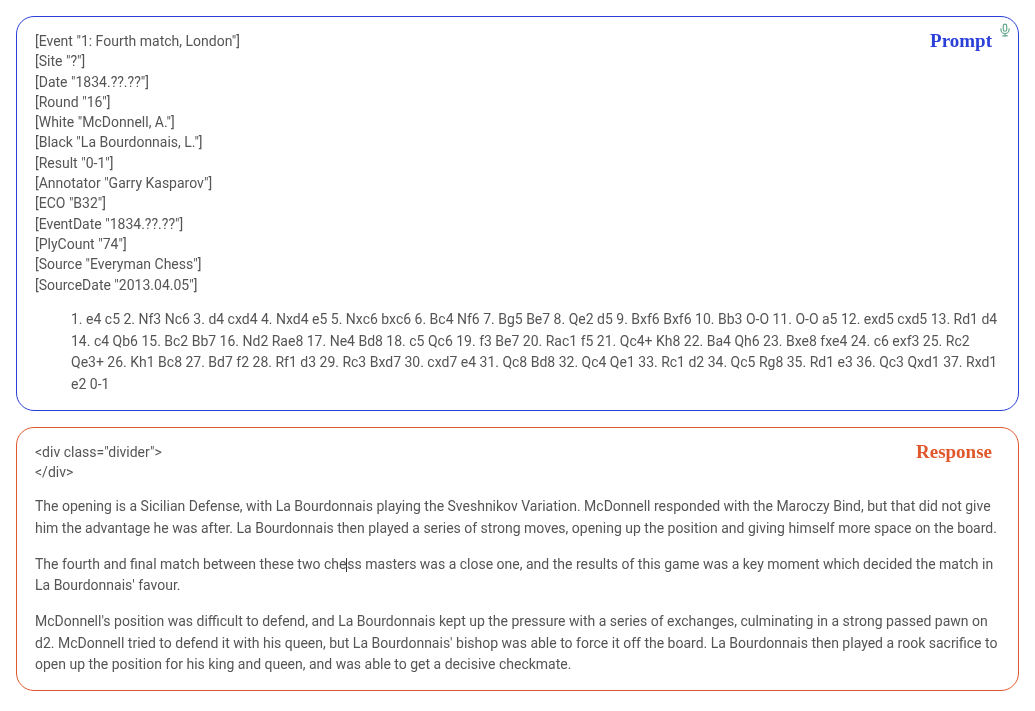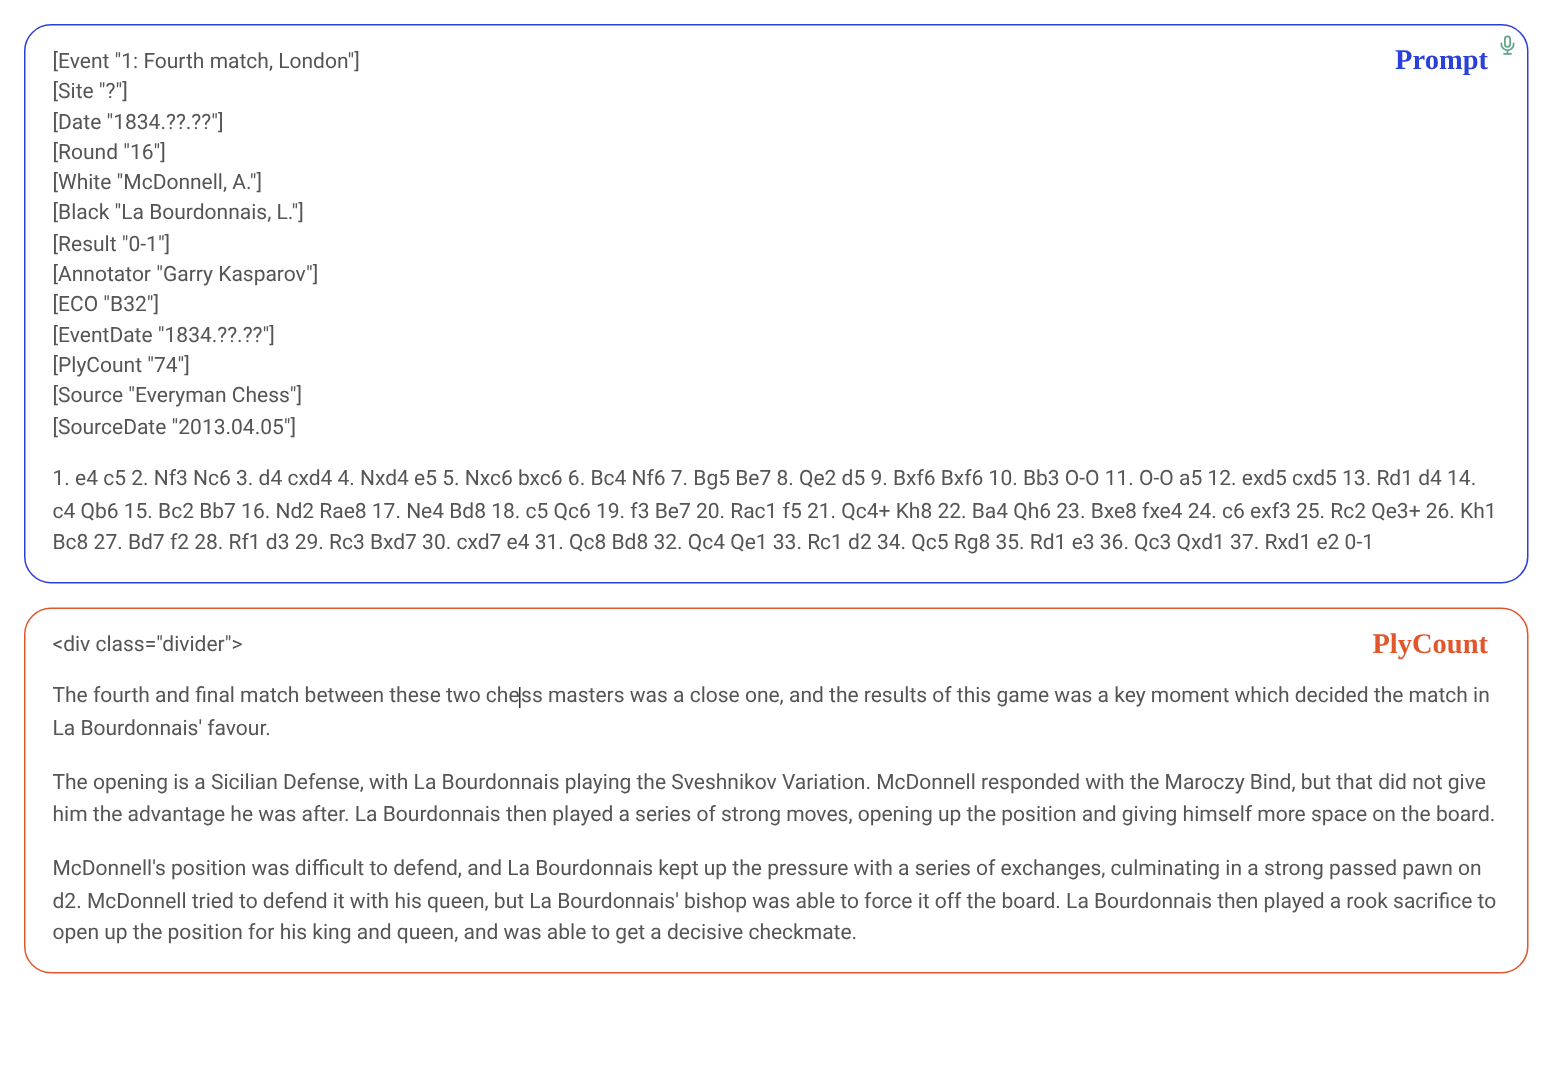--- a/index.html
+++ b/index.html
@@ -45,20 +45,21 @@
       height: 14px;
       color: #5fa68b;
     }
     .mic-icon svg { display: block; }
     .pgn-header div {
       line-height: 1.45;
     }
     .moves {
       margin-top: 14px;
       line-height: 1.55;
+      margin-left: 36px;
     }
     .resp-code-line { line-height: 1.45; }
     .resp-para {
       margin-top: 14px;
       line-height: 1.55;
     }
     .cursor {
       display: inline-block;
       width: 0;
       border-left: 1px solid #333;
@@ -94,24 +95,25 @@
     <div>[EventDate "1834.??.??"]</div>
     <div>[PlyCount "74"]</div>
     <div>[Source "Everyman Chess"]</div>
     <div>[SourceDate "2013.04.05"]</div>
   </div>
 
   <div class="moves">1. e4 c5 2. Nf3 Nc6 3. d4 cxd4 4. Nxd4 e5 5. Nxc6 bxc6 6. Bc4 Nf6 7. Bg5 Be7 8. Qe2 d5 9. Bxf6 Bxf6 10. Bb3 O-O 11. O-O a5 12. exd5 cxd5 13. Rd1 d4 14. c4 Qb6 15. Bc2 Bb7 16. Nd2 Rae8 17. Ne4 Bd8 18. c5 Qc6 19. f3 Be7 20. Rac1 f5 21. Qc4+ Kh8 22. Ba4 Qh6 23. Bxe8 fxe4 24. c6 exf3 25. Rc2 Qe3+ 26. Kh1 Bc8 27. Bd7 f2 28. Rf1 d3 29. Rc3 Bxd7 30. cxd7 e4 31. Qc8 Bd8 32. Qc4 Qe1 33. Rc1 d2 34. Qc5 Rg8 35. Rd1 e3 36. Qc3 Qxd1 37. Rxd1 e2 0-1</div>
 </div>
 
 <div class="card card-response">
-  <span class="card-label response-label">PlyCount</span>
+  <span class="card-label response-label">Response</span>
 
   <div>
     <div class="resp-code-line">&lt;div class="divider"&gt;</div>
+    <div class="resp-code-line">&lt;/div&gt;</div>
   </div>
 
+  <div class="resp-para">The opening is a Sicilian Defense, with La Bourdonnais playing the Sveshnikov Variation. McDonnell responded with the Maroczy Bind, but that did not give him the advantage he was after. La Bourdonnais then played a series of strong moves, opening up the position and giving himself more space on the board.</div>
+
   <div class="resp-para"><span>The fourth and final match between these two che</span><span class="cursor"></span><span>ss masters was a close one, and the results of this game was a key moment which decided the match in La Bourdonnais' favour.</span></div>
-
-  <div class="resp-para">The opening is a Sicilian Defense, with La Bourdonnais playing the Sveshnikov Variation. McDonnell responded with the Maroczy Bind, but that did not give him the advantage he was after. La Bourdonnais then played a series of strong moves, opening up the position and giving himself more space on the board.</div>
 
   <div class="resp-para">McDonnell's position was difficult to defend, and La Bourdonnais kept up the pressure with a series of exchanges, culminating in a strong passed pawn on d2. McDonnell tried to defend it with his queen, but La Bourdonnais' bishop was able to force it off the board. La Bourdonnais then played a rook sacrifice to open up the position for his king and queen, and was able to get a decisive checkmate.</div>
 </div>
 
 </body></html>

